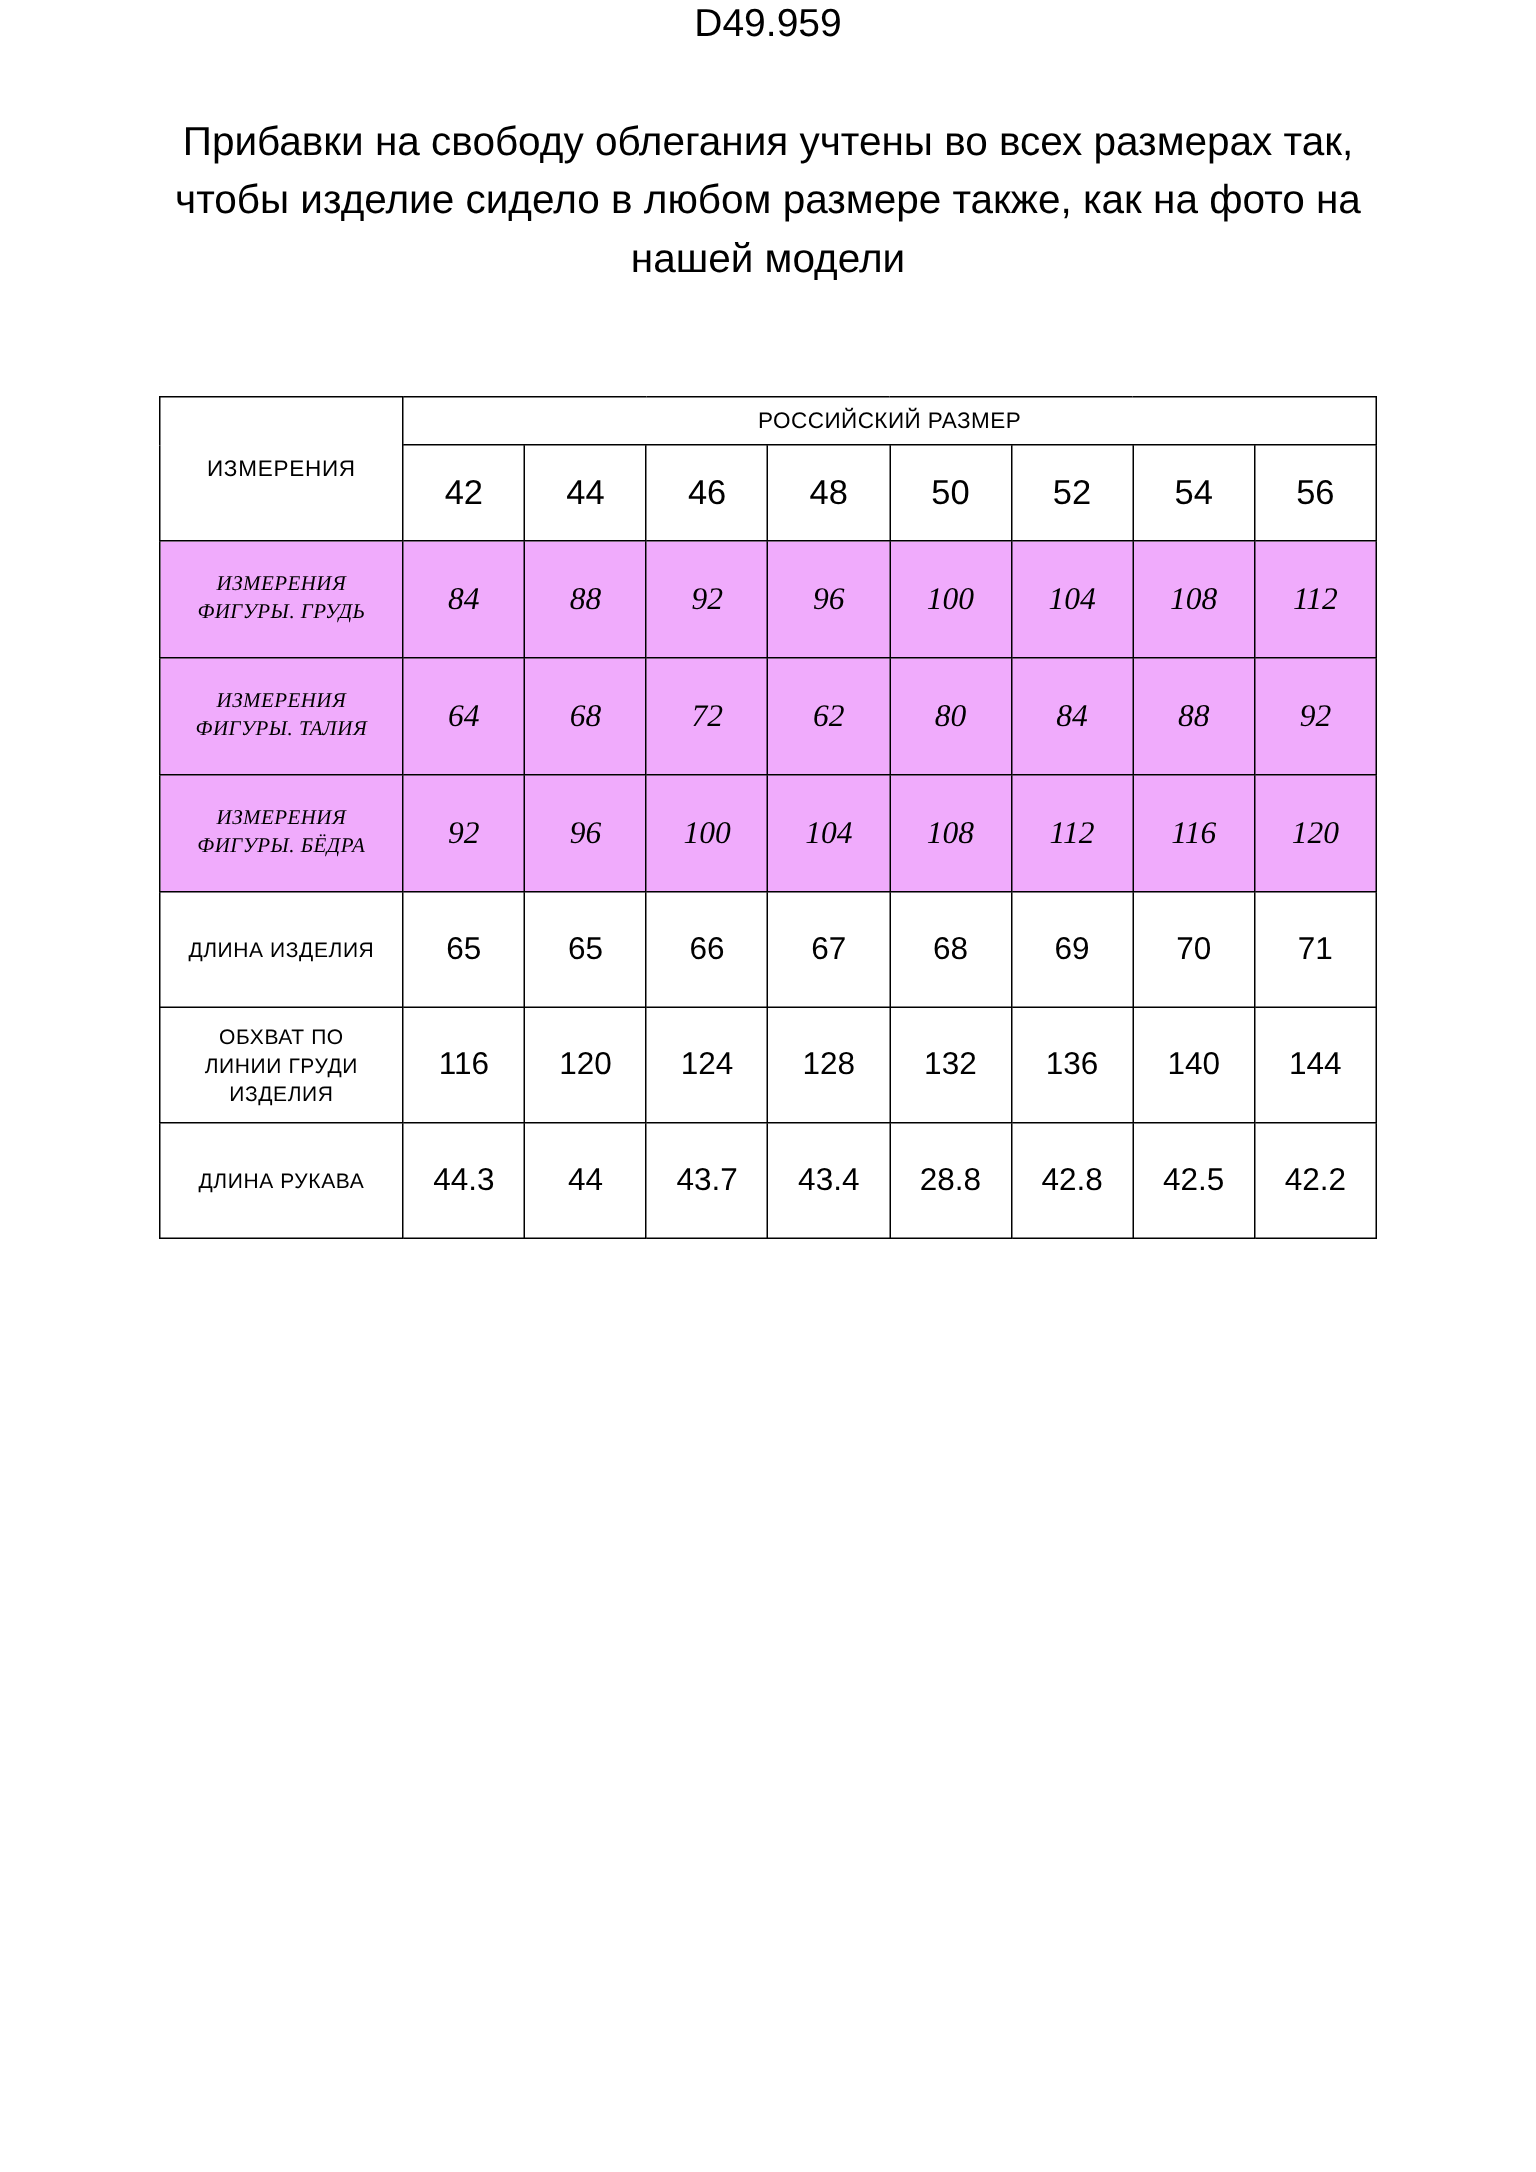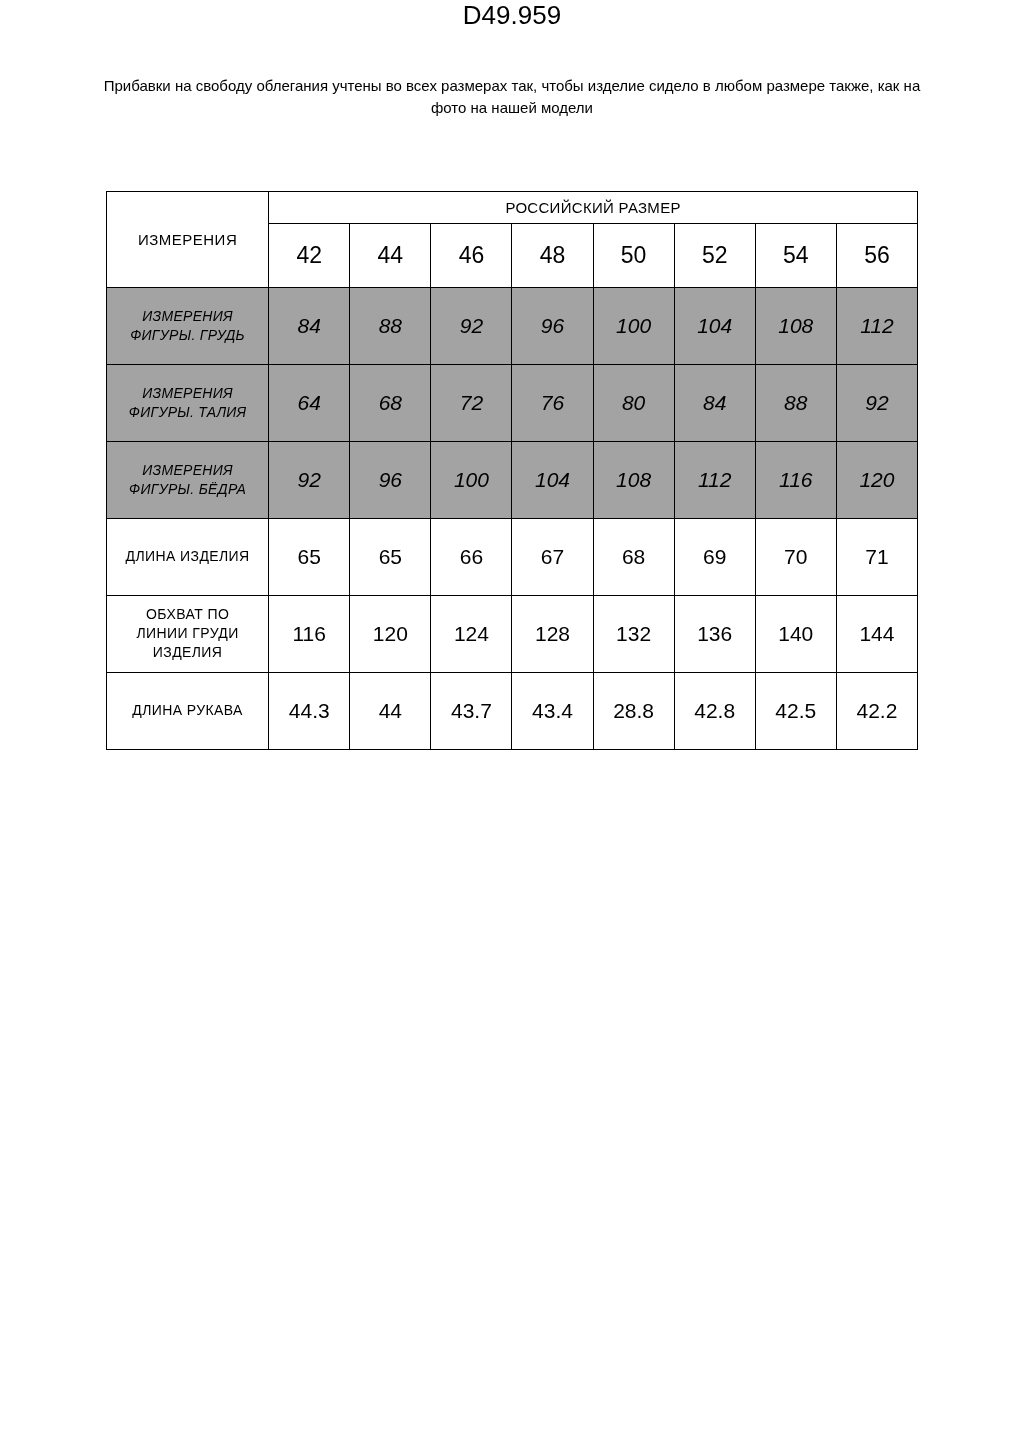--- a/index.html
+++ b/index.html
@@ -28,21 +28,21 @@
     margin-top: 105px;
     line-height: 1.1;
   }
   .subtitle {
     text-align: center;
     font-size: 26px;
     font-weight: 400;
   }
   .note {
     text-align: center;
-    font-size: 15px;
+    font-size: 27px;
     line-height: 1.45;
     margin-top: 44px;
     padding: 0 10px;
   }
   table.size-table {
     border-collapse: collapse;
     margin: 0 auto;
     margin-top: 72px;
     width: 812px;
     table-layout: fixed;
@@ -89,21 +89,21 @@
   .cell-val {
     font-size: 21px;
     font-style: italic;
     padding: 26px 0;
   }
   .cell-val-plain {
     font-size: 21px;
     padding: 26px 0;
     margin-top: 42px;
   }
-  tr.shaded td { background: #a3a3a3; }
+  tr.shaded td { background: #f0abfc; font-family: Liberation Serif, serif; }
   tr.plain td { background: #ffffff; }
 </style>
 </head>
 <body>
 
 <div class="page">
 
 
   <div class="subtitle">D49.959</div>
 
@@ -145,21 +145,21 @@
           <td class="cell-val">100</td>
           <td class="cell-val">104</td>
           <td class="cell-val">108</td>
           <td class="cell-val">112</td>
         </tr>
         <tr class="shaded">
           <td class="row-label">ИЗМЕРЕНИЯ ФИГУРЫ. ТАЛИЯ</td>
           <td class="cell-val">64</td>
           <td class="cell-val">68</td>
           <td class="cell-val">72</td>
-          <td class="cell-val">76</td>
+          <td class="cell-val">62</td>
           <td class="cell-val">80</td>
           <td class="cell-val">84</td>
           <td class="cell-val">88</td>
           <td class="cell-val">92</td>
         </tr>
         <tr class="shaded">
           <td class="row-label">ИЗМЕРЕНИЯ ФИГУРЫ. БЁДРА</td>
           <td class="cell-val">92</td>
           <td class="cell-val">96</td>
           <td class="cell-val">100</td>

